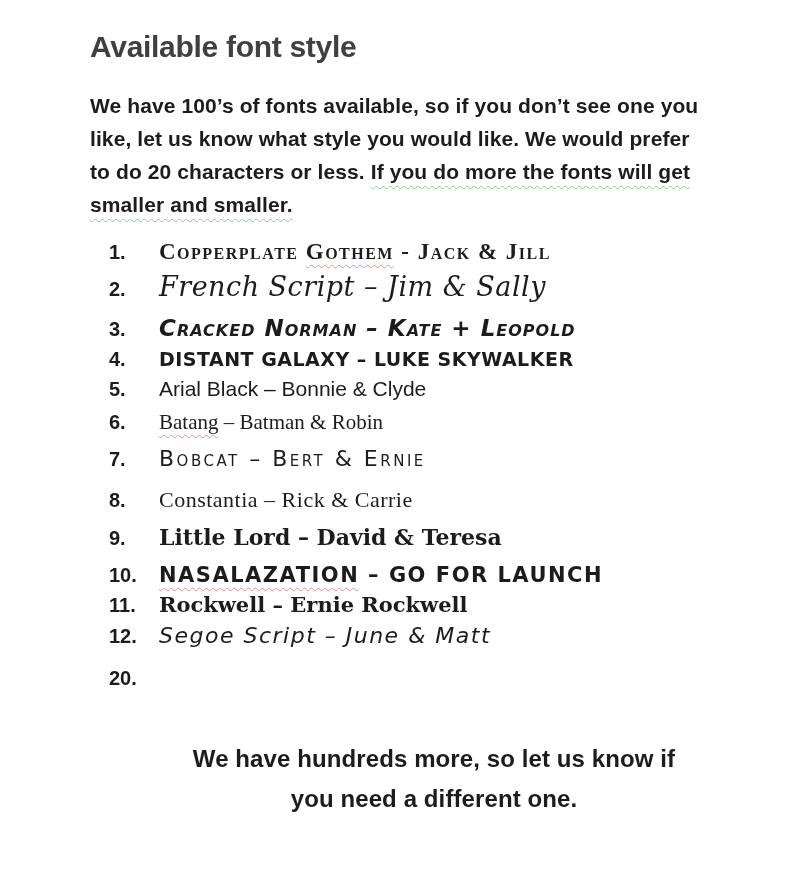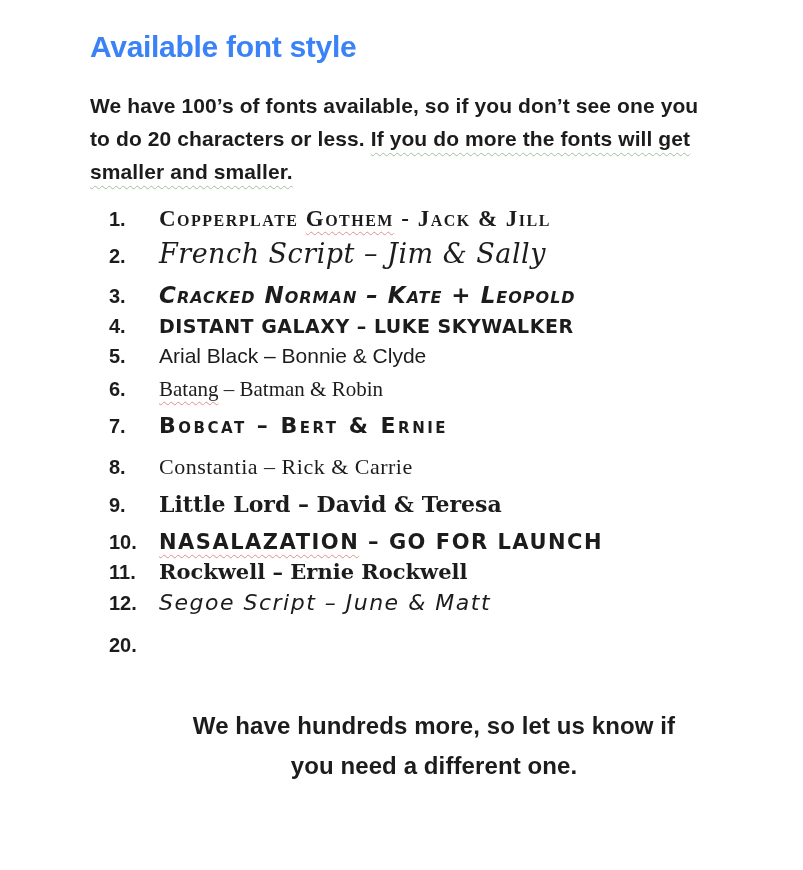--- a/index.html
+++ b/index.html
@@ -17,21 +17,21 @@
     width: 803px;
     height: 870px;
     padding: 30px 95px 0 90px;
     background: #ffffff;
   }
   .doc-title {
     margin: 0;
     font-size: 30px;
     font-weight: 700;
     letter-spacing: -0.3px;
-    color: #3b82f6;
+    color: #404040;
     font-family: "Liberation Sans", sans-serif;
   }
   .intro {
     margin-top: 25px;
     width: 622px;
     font-size: 21px;
     font-weight: 600;
     letter-spacing: 0.1px;
   }
   .intro-line {
@@ -89,21 +89,21 @@
   .font-row:nth-child(11) { margin-bottom: 1px; }
   .font-row:nth-child(12) { margin-bottom: 12px; }
 
   
   .fs-copperplate     { font-family: "Liberation Serif", serif; font-variant: small-caps; font-weight: 700; font-size: 23px; letter-spacing: 1.5px; }
   .fs-french-script   { font-family: "DejaVu Serif", serif; font-style: italic; font-weight: 400; font-size: 27px; letter-spacing: 0.5px; }
   .fs-cracked-johnnie { font-family: "DejaVu Sans", sans-serif; font-variant: small-caps; font-style: italic; font-weight: 700; font-size: 23px; letter-spacing: 1px; }
   .fs-distant-galaxy  { font-family: "DejaVu Sans", sans-serif; font-weight: 900; font-size: 19px; letter-spacing: 0.5px; }
   .fs-arial-black     { font-family: "Liberation Sans", sans-serif; font-weight: 400; font-size: 21px; }
   .fs-batang          { font-family: "Liberation Serif", serif; font-weight: 400; font-size: 21px; }
-  .fs-bobcat          { font-family: "DejaVu Sans", sans-serif; font-variant: small-caps; font-weight: 700; font-size: 22px; letter-spacing: 2.5px; }
+  .fs-bobcat          { font-family: "DejaVu Sans", sans-serif; font-variant: small-caps; font-weight: 400; font-size: 22px; letter-spacing: 2.5px; }
   .fs-constantia      { font-family: "Liberation Serif", serif; font-weight: 500; font-size: 22px; letter-spacing: 0.5px; }
   .fs-little-lord     { font-family: "DejaVu Serif", serif; font-weight: 700; font-size: 22px; }
   .fs-nasalazation    { font-family: "DejaVu Sans", sans-serif; font-weight: 700; font-size: 21px; letter-spacing: 1.5px; }
   .fs-rockwell        { font-family: "DejaVu Serif", serif; font-weight: 700; font-size: 21px; }
   .fs-segoe-script    { font-family: "DejaVu Sans", sans-serif; font-style: italic; font-weight: 400; font-size: 22px; letter-spacing: 1.5px; }
   .fs-vivaldi         { font-family: "DejaVu Serif", serif; font-style: italic; font-weight: 400; font-size: 24px; letter-spacing: 1px; }
 
   .closing {
     margin: 46px 0 0 70px;
     font-size: 24px;
@@ -117,20 +117,21 @@
   }
 </style>
 </head>
 <body style="background: rgb(255, 255, 255); color: rgb(28, 28, 28);">
 
 <div class="page">
   <h1 class="doc-title">Available font style</h1>
 
   <div class="intro" id="intro">
       <div class="intro-line"><span>We have 100’s of fonts available, so if you don’t see one you</span></div>
+      <div class="intro-line"><span>like, let us know what style you would like. We would prefer</span></div>
       <div class="intro-line"><span>to do 20 characters or less. </span><span class="u-grammar">If you do more the fonts will get</span></div>
       <div class="intro-line"><span class="u-grammar">smaller and smaller.</span></div>
     </div>
 
   <ol class="font-list" id="font-list">
       <li class="font-row">
         <span class="num">1.</span>
         <span class="font-text fs-copperplate"><span>Copperplate </span><span class="u-spell">Gothem</span><span>  - Jack &amp; Jill</span></span>
       </li>
       <li class="font-row">

